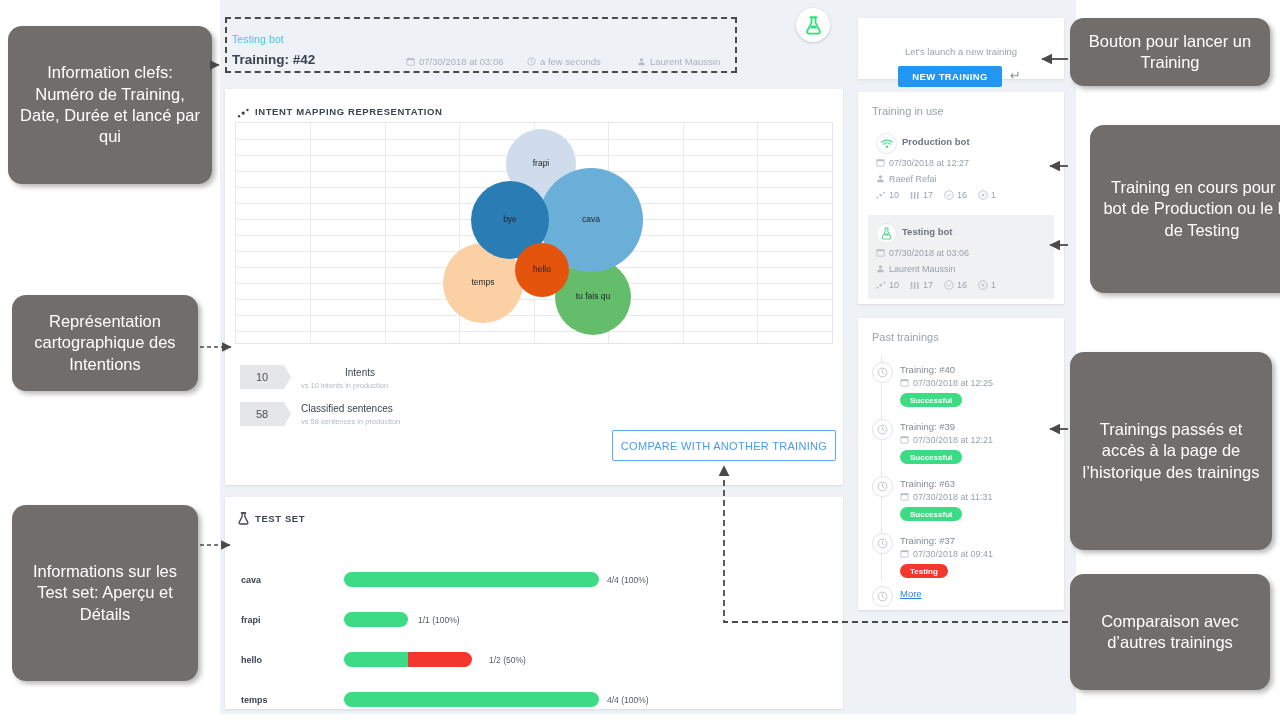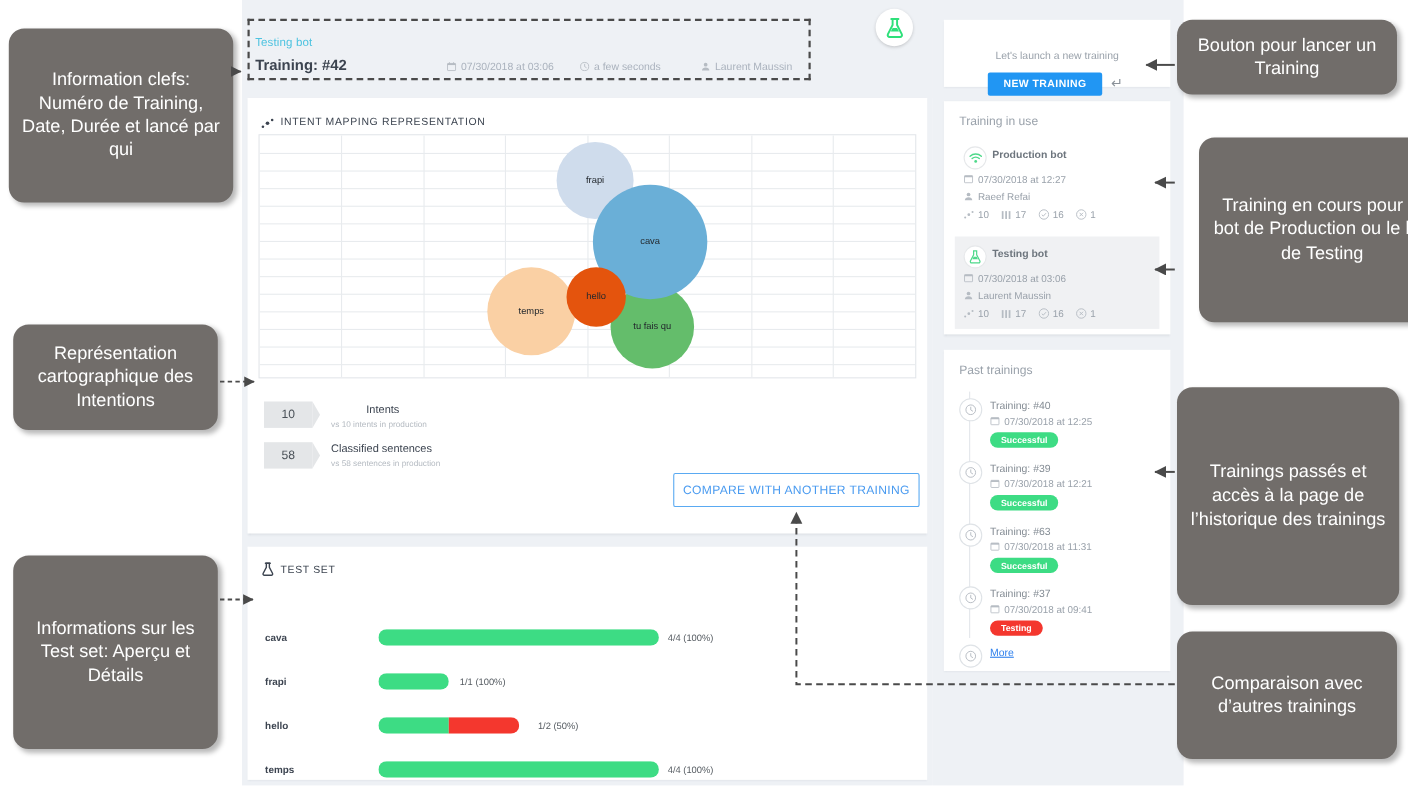--- a/index.html
+++ b/index.html
@@ -50,21 +50,21 @@
   }
 
   
   .card{
     position:absolute;background:#fff;box-shadow:0 1px 2px rgba(60,70,90,.12);
   }
   #card-intent{left:5px;top:89px;width:618px;height:396px;}
   #card-testset{left:5px;top:497px;width:618px;height:212px;}
 
   .card-title{
-    position:absolute;font-size:9.5px;font-weight:normal;color:#3c4450;
+    position:absolute;font-size:9.5px;font-weight:bold;color:#3c4450;
     letter-spacing:.6px;
   }
 
   
   .chart-box{
     position:absolute;left:10px;top:33px;width:598px;height:222px;
     border:1px solid #e3e6ea;box-sizing:border-box;overflow:hidden;background:#fff;
   }
   .gv{position:absolute;top:0;bottom:0;width:1px;background:#e8ebee;}
   .gh{position:absolute;left:0;right:0;height:1px;background:#e8ebee;}
@@ -259,27 +259,30 @@
         </div>
       <div class="bubble" style="left: 270px; top: 6px; width: 70px; height: 70px; background: rgb(207, 220, 236);">
           <span>frapi</span>
         </div>
       <div class="bubble" style="left: 319px; top: 136px; width: 76px; height: 76px; background: rgb(100, 189, 107);">
           <span>tu fais qu</span>
         </div>
       <div class="bubble" style="left: 303px; top: 45px; width: 104px; height: 104px; background: rgb(106, 175, 215);">
           <span>cava</span>
         </div>
+      <div class="bubble" style="left: 235px; top: 58px; width: 78px; height: 78px; background: rgb(42, 124, 181);">
+          <span>bye</span>
+        </div>
       <div class="bubble" style="left: 279px; top: 120px; width: 54px; height: 54px; background: rgb(228, 84, 13);">
           <span>hello</span>
         </div>
     </div>
 
     <div class="stat-chip" style="left:15px;top:276px;">10</div>
-    <div class="stat-name" style="left:76px;top:278px;padding-left:32px;">Intents</div>
+    <div class="stat-name" style="left:88px;top:278px;padding-left:32px;">Intents</div>
     <div class="stat-sub" style="left:76px;top:292px;">vs 10 intents in production</div>
 
     <div class="stat-chip" style="left:15px;top:313px;">58</div>
     <div class="stat-name" style="left:76px;top:314px;">Classified sentences</div>
     <div class="stat-sub" style="left:76px;top:328px;">vs 58 sentences in production</div>
 
     <div class="see-details">See details</div>
     <div class="chev">
       <svg width="11" height="7" viewBox="0 0 12 8">
           <path d="M1 1.5L6 6.3l5-4.8" fill="none" stroke="#2f80ed" stroke-width="1.8" stroke-linecap="round"></path>

